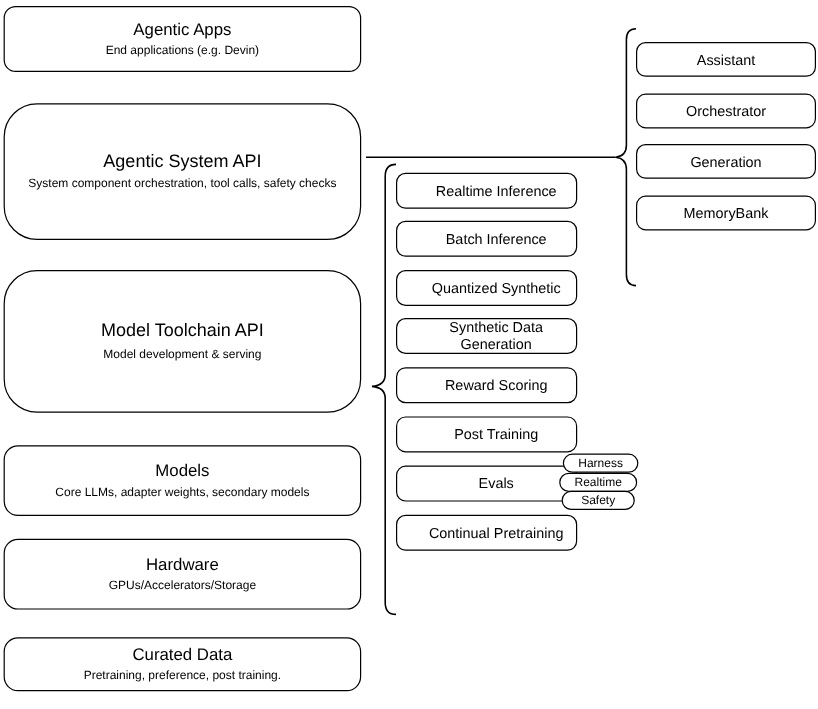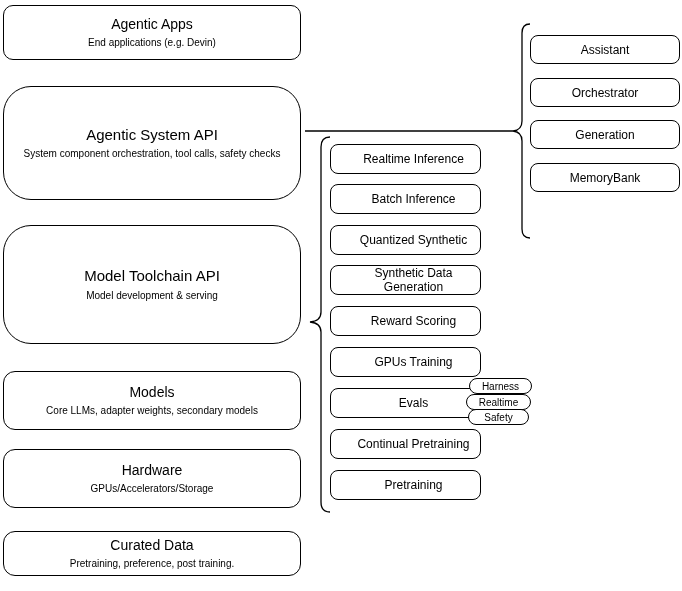--- a/index.html
+++ b/index.html
@@ -117,30 +117,27 @@
   <div class="mbox" style="top:225px;">
     <span>Quantized Synthetic</span>
   </div>
   <div class="mbox" style="top:265px;">
     <span>Synthetic Data Generation</span>
   </div>
   <div class="mbox" style="top:306px;">
     <span>Reward Scoring</span>
   </div>
   <div class="mbox" style="top:347px;">
-    <span>GPUs Training</span>
+    <span>Post Training</span>
   </div>
   <div class="mbox" style="top:388px;">
     <span>Evals</span>
   </div>
   <div class="mbox" style="top:429px;">
     <span>Continual Pretraining</span>
-  </div>
-  <div class="mbox" style="top:470px;">
-    <span>Pretraining</span>
   </div>
 
   <div class="pill" style="left:469px; top:378px; width:63px;">
     <span>Harness</span>
   </div>
   <div class="pill" style="left:466px; top:394px; width:65px;">
     <span>Realtime</span>
   </div>
   <div class="pill" style="left:468px; top:409px; width:61px;">
     <span>Safety</span>

